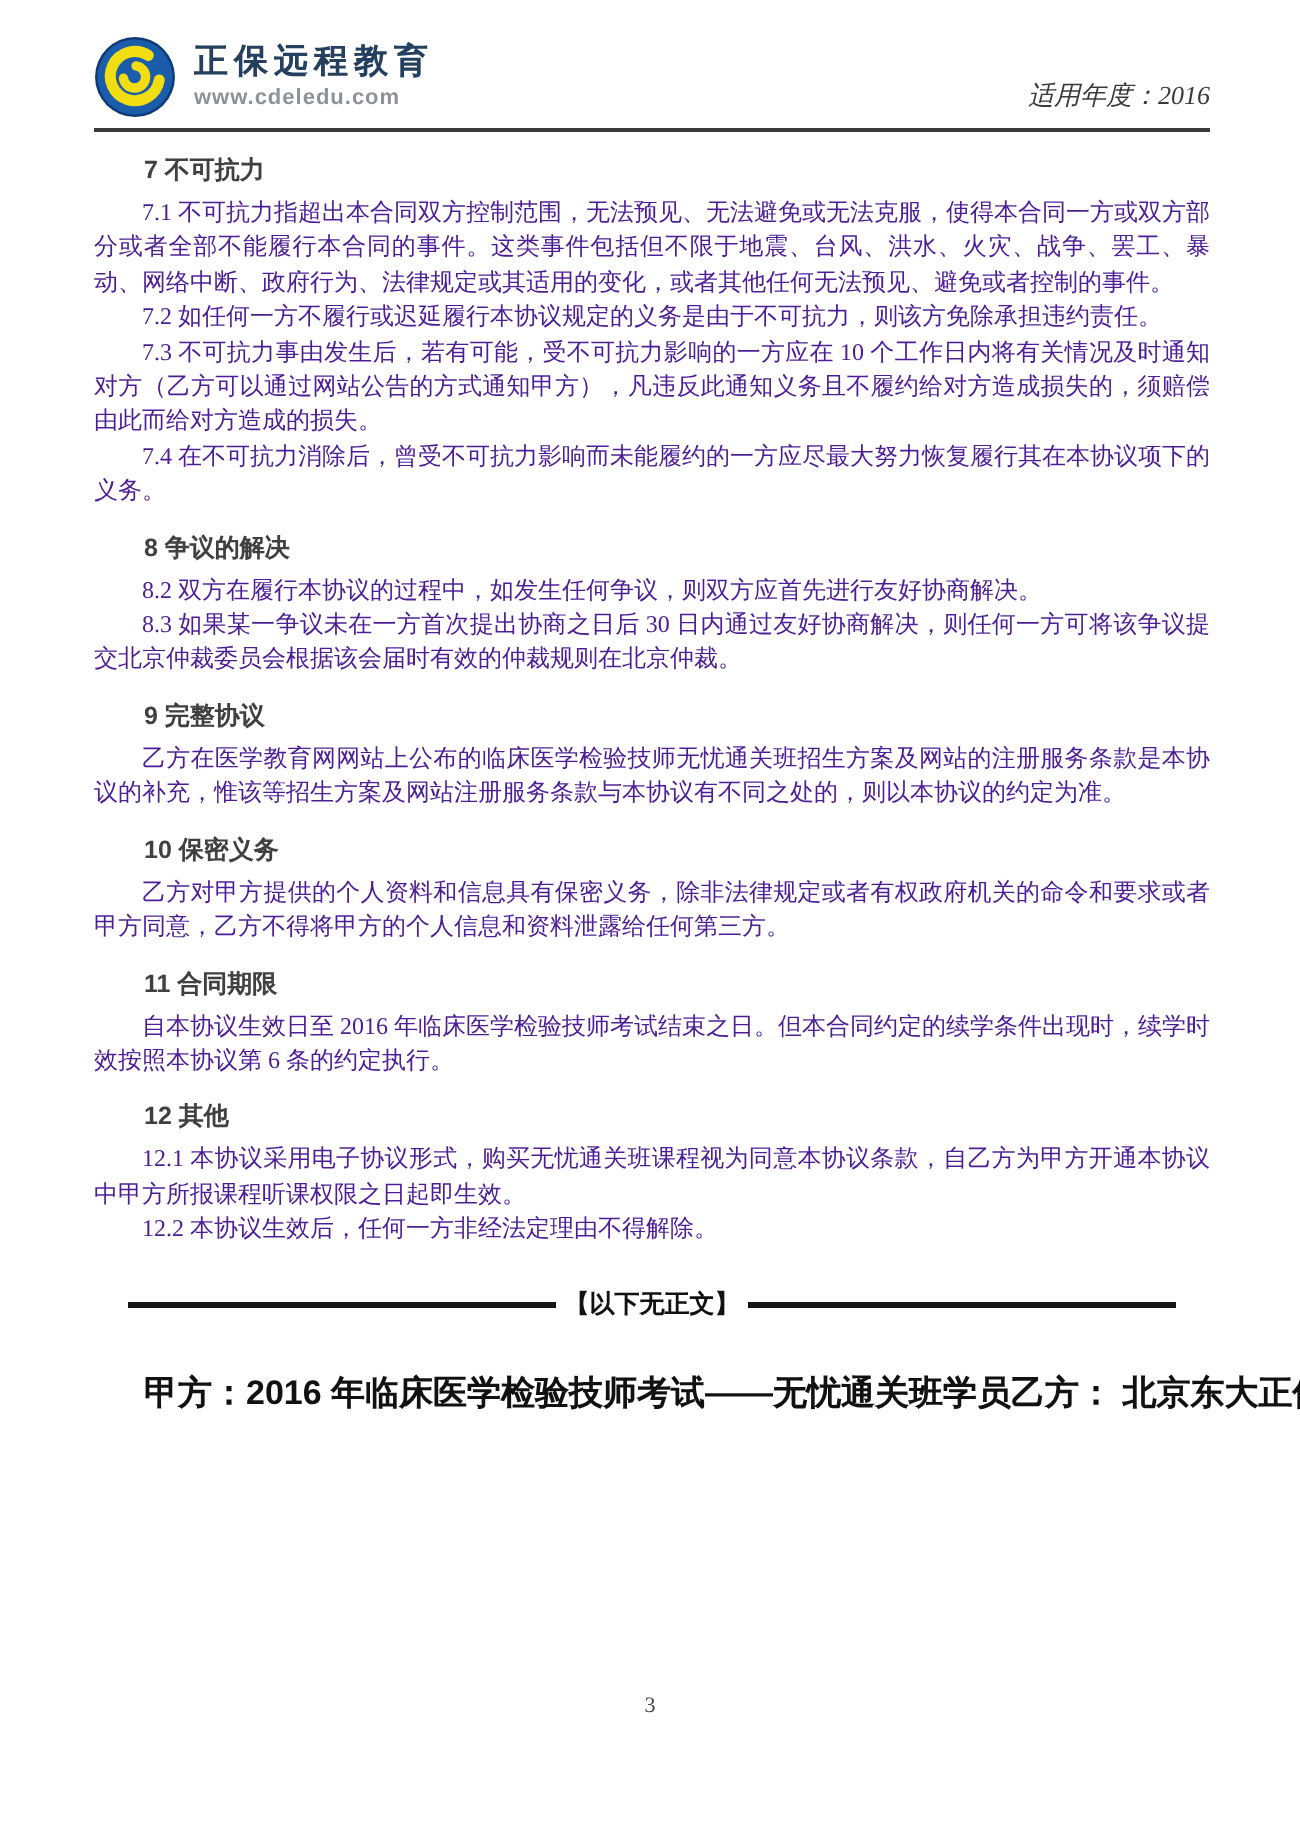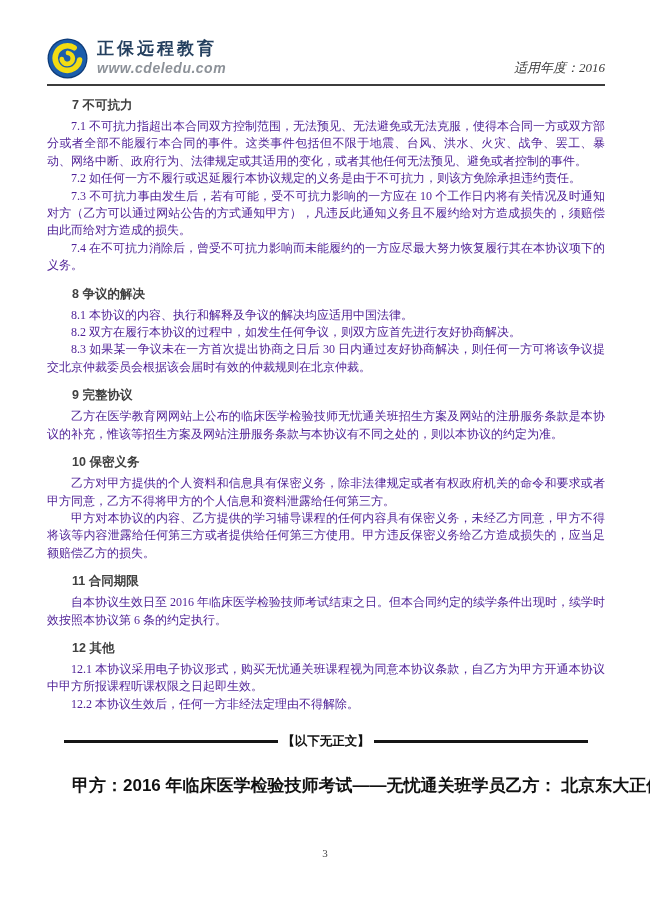--- a/index.html
+++ b/index.html
@@ -7,43 +7,43 @@
     width: 650px; height: 919px;
     background: #ffffff;
     font-family: "Liberation Serif", "DejaVu Serif", serif;
     color: #2e2e2e;
     position: relative;
     overflow: hidden;
   }
   .page {
     box-sizing: border-box;
     width: 650px; height: 919px;
-    padding: 38px 45px 0 47px;
+    padding: 18px 45px 0 47px;
     position: relative;
   }
   
   .header {
     display: flex;
     justify-content: space-between;
     align-items: flex-end;
     border-bottom: 2px solid #3c3c3c;
     padding-bottom: 5px;
   }
   .logo { display: flex; align-items: center; gap: 9px; }
   .logo-mark { width: 41px; height: 41px; flex: 0 0 auto; }
   .logo-text { display: flex; flex-direction: column; line-height: 1.1; }
   .brand-cn {
     font-family: "Liberation Sans", "DejaVu Sans", sans-serif;
     font-weight: bold; font-size: 17px; letter-spacing: 3px;
     color: #25405f;
   }
   .brand-url {
     font-family: "Liberation Sans", "DejaVu Sans", sans-serif;
-    font-weight: bold; font-size: 14px; letter-spacing: 0.5px;
-    color: #8d9299; margin-top: 2px; font-style: italic;
+    font-weight: bold; font-size: 11px; letter-spacing: 0.5px;
+    color: #8d9299; margin-top: 2px;
   }
   .year-note {
     font-size: 13px; color: #3a3a3a; padding-bottom: 2px; font-style: italic;
   }
   
   .content { margin-top: 5px; }
   .section-heading {
     font-family: "Liberation Sans", "DejaVu Sans", sans-serif;
     font-weight: bold; font-size: 12.5px; color: #404040;
     margin: 11px 0 4px 0; padding-left: 25px;
@@ -101,30 +101,28 @@
 
   <div class="content">
 
     <h2 class="section-heading">7 不可抗力</h2>
     <p class="para">7.1 不可抗力指超出本合同双方控制范围，无法预见、无法避免或无法克服，使得本合同一方或双方部分或者全部不能履行本合同的事件。这类事件包括但不限于地震、台风、洪水、火灾、战争、罢工、暴动、网络中断、政府行为、法律规定或其适用的变化，或者其他任何无法预见、避免或者控制的事件。</p>
     <p class="para">7.2 如任何一方不履行或迟延履行本协议规定的义务是由于不可抗力，则该方免除承担违约责任。</p>
     <p class="para">7.3 不可抗力事由发生后，若有可能，受不可抗力影响的一方应在 10 个工作日内将有关情况及时通知对方（乙方可以通过网站公告的方式通知甲方），凡违反此通知义务且不履约给对方造成损失的，须赔偿由此而给对方造成的损失。</p>
     <p class="para">7.4 在不可抗力消除后，曾受不可抗力影响而未能履约的一方应尽最大努力恢复履行其在本协议项下的义务。</p>
 
     <h2 class="section-heading">8 争议的解决</h2>
-    <p class="para">8.1 本协议的内容、执行和解释及争议的解决均应适用中国法律。</p>
     <p class="para">8.2 双方在履行本协议的过程中，如发生任何争议，则双方应首先进行友好协商解决。</p>
     <p class="para">8.3 如果某一争议未在一方首次提出协商之日后 30 日内通过友好协商解决，则任何一方可将该争议提交北京仲裁委员会根据该会届时有效的仲裁规则在北京仲裁。</p>
 
     <h2 class="section-heading">9 完整协议</h2>
     <p class="para">乙方在医学教育网网站上公布的临床医学检验技师无忧通关班招生方案及网站的注册服务条款是本协议的补充，惟该等招生方案及网站注册服务条款与本协议有不同之处的，则以本协议的约定为准。</p>
 
     <h2 class="section-heading">10 保密义务</h2>
     <p class="para">乙方对甲方提供的个人资料和信息具有保密义务，除非法律规定或者有权政府机关的命令和要求或者甲方同意，乙方不得将甲方的个人信息和资料泄露给任何第三方。</p>
-    <p class="para">甲方对本协议的内容、乙方提供的学习辅导课程的任何内容具有保密义务，未经乙方同意，甲方不得将该等内容泄露给任何第三方或者提供给任何第三方使用。甲方违反保密义务给乙方造成损失的，应当足额赔偿乙方的损失。</p>
 
     <h2 class="section-heading">11 合同期限</h2>
     <p class="para">自本协议生效日至 2016 年临床医学检验技师考试结束之日。但本合同约定的续学条件出现时，续学时效按照本协议第 6 条的约定执行。</p>
 
     <h2 class="section-heading">12 其他</h2>
     <p class="para">12.1 本协议采用电子协议形式，购买无忧通关班课程视为同意本协议条款，自乙方为甲方开通本协议中甲方所报课程听课权限之日起即生效。</p>
     <p class="para">12.2 本协议生效后，任何一方非经法定理由不得解除。</p>
 
     <div class="no-more-text">
       <span class="divider-line"></span>

